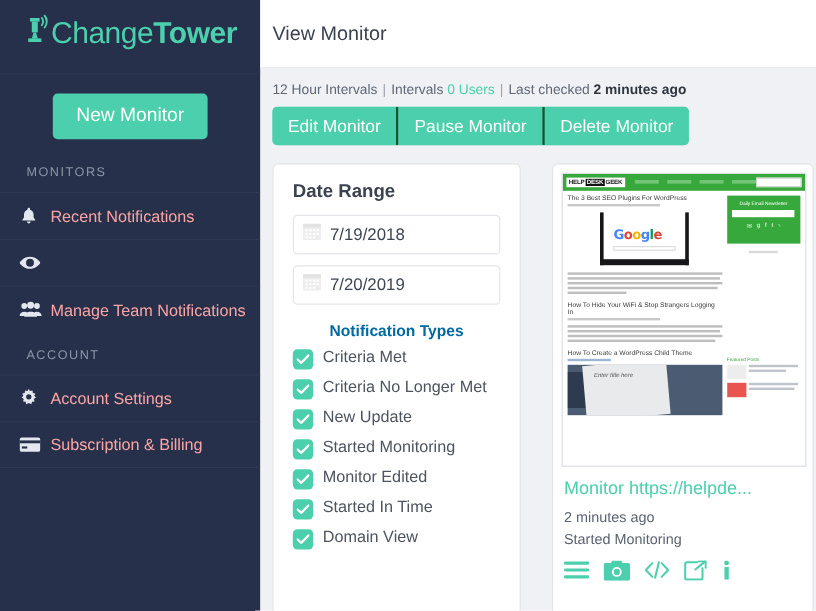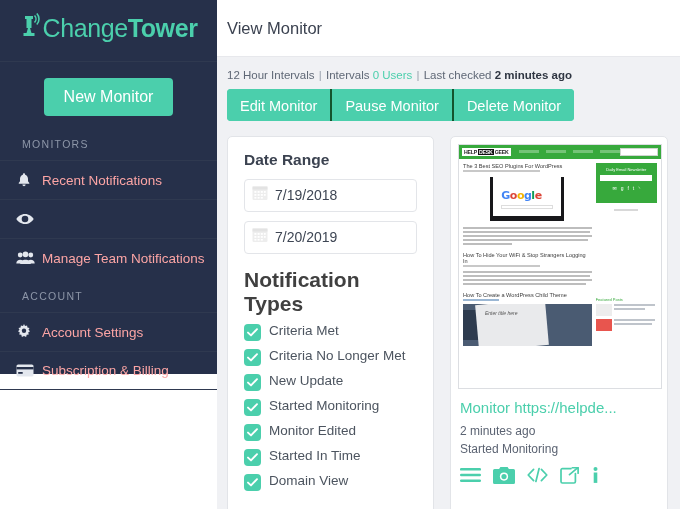--- a/index.html
+++ b/index.html
@@ -6,21 +6,21 @@
   html, body {
     width: 680px; height: 509px;
     overflow: hidden;
     font-family: "Liberation Sans", sans-serif;
     background: #ffffff;
   }
   .app { display: flex; width: 680px; height: 509px; }
 
   
   .sidebar {
-    width: 217px; height: 374px;
+    width: 217px; height: 509px;
     background: #26304a;
     flex: 0 0 217px;
     position: relative;
   }
   .logo-wrap {
     height: 62px;
     display: flex; align-items: center; justify-content: center;
     border-bottom: 1px solid #2f3950;
     padding-bottom: 4px;
   }
@@ -113,21 +113,21 @@
     cursor: pointer;
     font-family: "Liberation Sans", sans-serif;
     border-right: 2px solid #14532d;
   }
   .btngroup button:last-child { border-right: none; }
 
   
   .content {
     flex: 1 1 auto;
     display: flex;
-    gap: 16px;
+    gap: 26px;
     padding: 15px 0 4px 10px;
     overflow: hidden;
   }
   .card {
     background: #ffffff;
     border: 1px solid #e2e4e8;
     border-radius: 5px;
   }
   .panel-left {
     width: 207px; flex: 0 0 207px;
@@ -139,22 +139,23 @@
     height: 400px;
     padding: 7px 7px 0 7px;
     overflow: hidden;
   }
 
   .panel-h {
     font-size: 15.5px; font-weight: 700; color: #3b4250;
     margin-bottom: 10px;
   }
   .panel-h2 {
-    font-size: 21px; font-weight: 700; color: #404040;
+    font-size: 13px; font-weight: 700; color: #0369a1;
     margin: 14px 0 6px 0;
+    text-align: center;
   }
   .date-input {
     display: flex; align-items: center;
     border: 1px solid #e3e5e9;
     border-radius: 4px;
     height: 33px;
     margin-bottom: 9px;
     padding-left: 7px;
     background: #fff;
     cursor: pointer;

